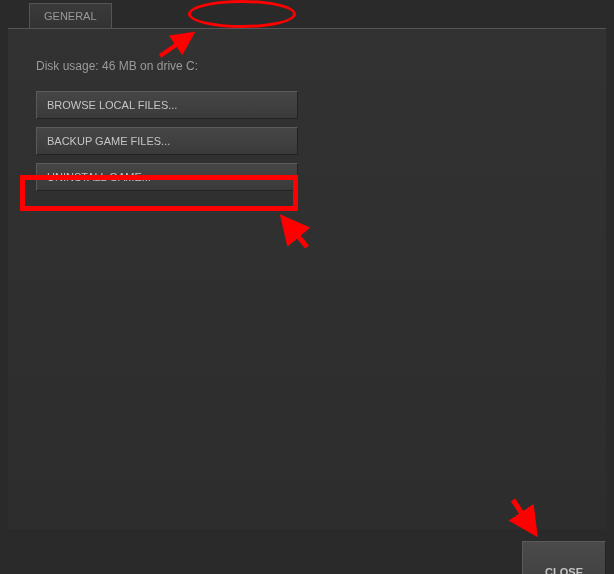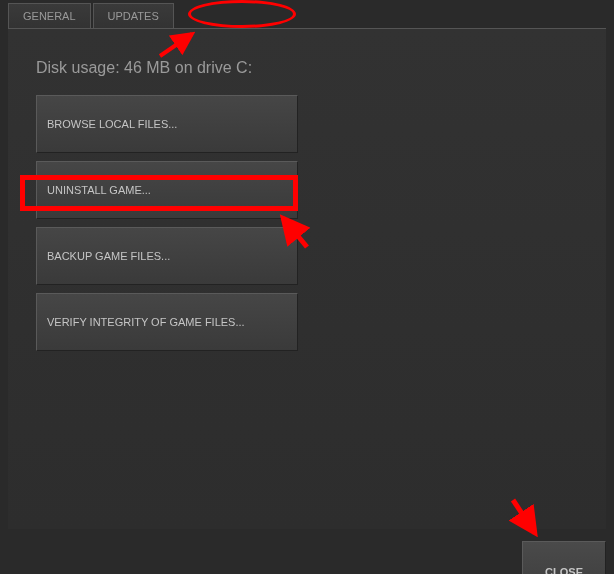--- a/index.html
+++ b/index.html
@@ -25,59 +25,60 @@
     }
     .tab {
       padding: 6px 14px;
       color: #c5c5c5;
       font-size: 11px;
       font-weight: normal;
       cursor: pointer;
       background: linear-gradient(to bottom, #4a4a4a, #3c3c3c);
       border: 1px solid #555;
       border-bottom: none;
+      margin-left: 21px;
     }
     .tab.inactive {
       background: linear-gradient(to bottom, #3a3a3a, #333);
       color: #999;
     }
     .separator {
       height: 1px;
       background: #555;
       margin: 0 8px;
     }
     .content {
       padding: 30px 28px 15px 28px;
       background: linear-gradient(to bottom, #323232, #2d2d2d);
       margin: 0 8px;
       height: 500px;
       position: relative;
       display: flex;
       flex-direction: column;
     }
     .disk-usage {
-      font-size: 16px;
+      font-size: 12px;
       color: #9a9a9a;
       margin-bottom: 18px;
     }
     .button-stack {
       display: flex;
       flex-direction: column;
       gap: 8px;
       width: 262px;
     }
     .steam-button {
       background: linear-gradient(to bottom, #464646, #3a3a3a);
       border: 1px solid #5a5a5a;
       border-bottom-color: #222;
       border-right-color: #222;
       color: #c5c5c5;
       font-size: 11px;
       text-align: left;
-      padding: 22px 10px;
+      padding: 7px 10px;
       cursor: pointer;
       font-family: Arial, sans-serif;
     }
     .build-id {
       margin-top: auto;
       font-size: 12px;
       color: #9a9a9a;
       padding-bottom: 8px;
     }
     .footer {
@@ -112,31 +113,29 @@
     .red-arrow {
       position: absolute;
       pointer-events: none;
     }
   </style>
 </head>
 <body>
 
 <div class="tab-bar">
   <div class="tab inactive">GENERAL</div>
-  <div class="tab inactive">UPDATES</div>
 </div>
 <div class="separator"></div>
 
 <div class="content">
   <div class="disk-usage">Disk usage: 46 MB on drive C:</div>
   <div class="button-stack">
     <button class="steam-button">BROWSE LOCAL FILES...</button>
+    <button class="steam-button">BACKUP GAME FILES...</button>
     <button class="steam-button">UNINSTALL GAME...</button>
-    <button class="steam-button">BACKUP GAME FILES...</button>
-    <button class="steam-button">VERIFY INTEGRITY OF GAME FILES...</button>
   </div>
 </div>
 
 <div class="footer">
   <button class="close-button">CLOSE</button>
 </div>
 
 <div class="red-ellipse" style="left:188px; top:0px; width:108px; height:28px;"></div>
 
 <svg class="red-arrow" style="left:152px; top:28px; width:50px; height:32px;">

